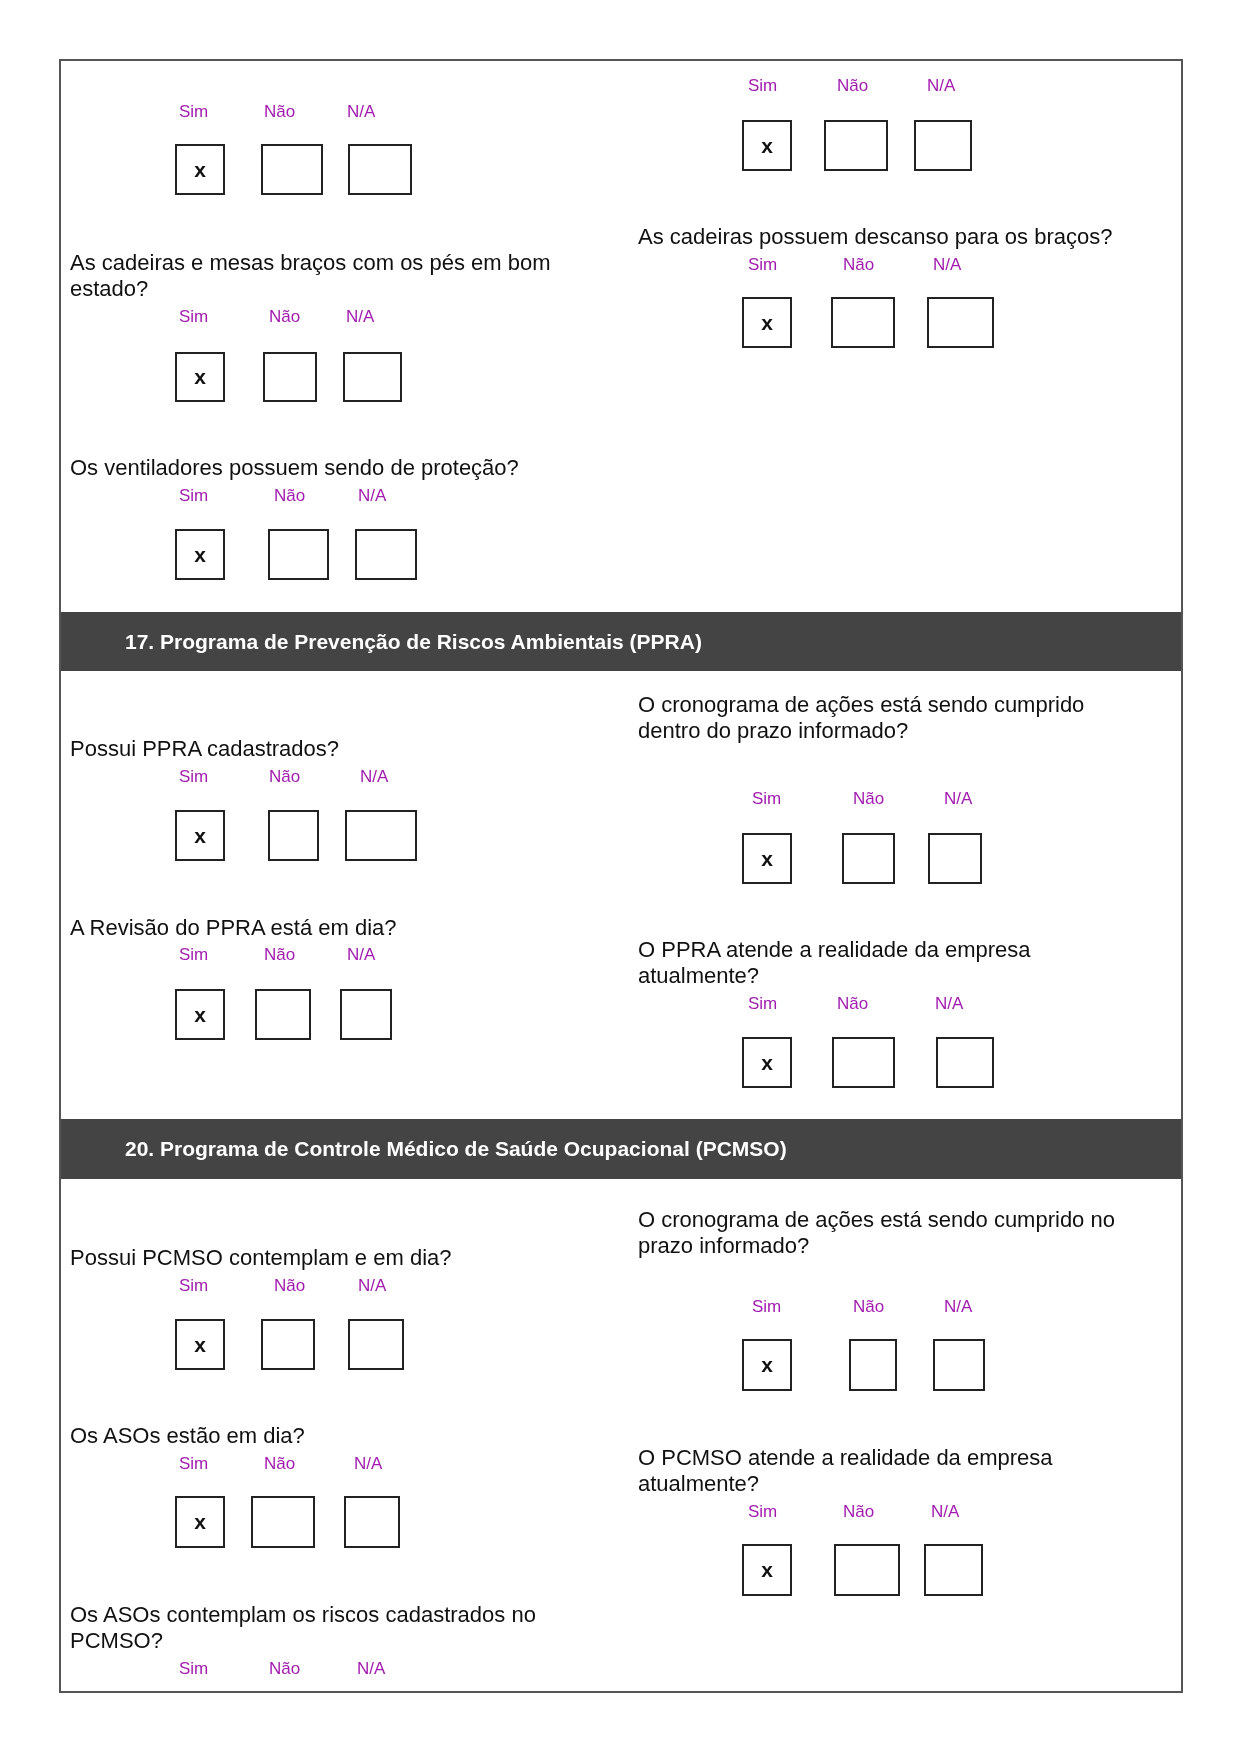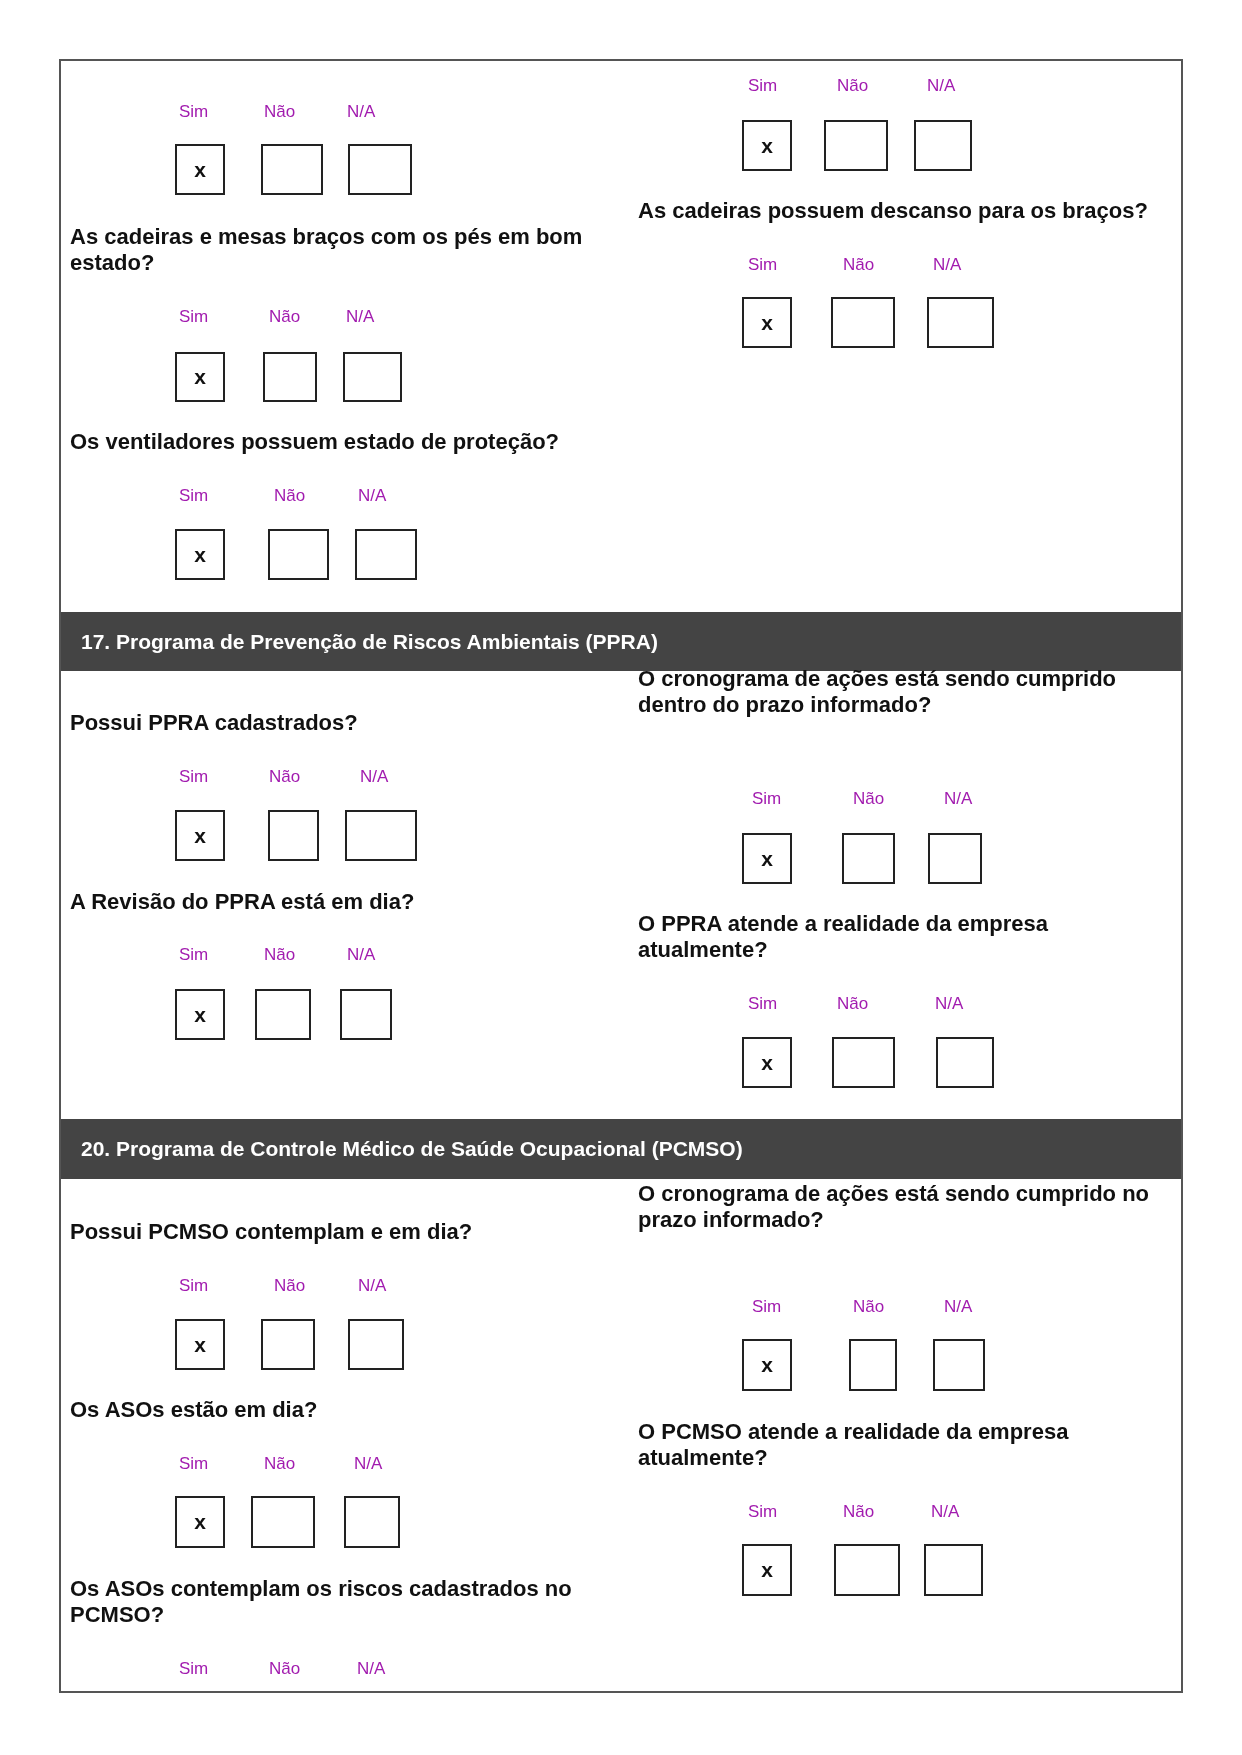--- a/index.html
+++ b/index.html
@@ -1,24 +1,24 @@
 <!DOCTYPE html>
 <html><head>
 <meta charset="utf-8">
 <style>
   html, body { margin:0; padding:0; background:#ffffff; }
   body { width:1242px; height:1755px; position:relative; overflow:hidden;
          font-family:"Liberation Sans", "DejaVu Sans", sans-serif; color:#111; }
   .frame { position:absolute; left:59px; top:59px; width:1120px; height:1630px;
            border:2px solid #555; box-sizing:content-box; }
   .header { position:absolute; left:61px; width:1120px; background:#444444; color:#ffffff;
-            font-weight:bold; font-size:21px; box-sizing:border-box; padding-left:20px;
+            font-weight:bold; font-size:21px; box-sizing:border-box; padding-left:64px;
             display:flex; align-items:center; }
-  .q { position:absolute; font-weight:bold; font-size:22px; line-height:26px; color:#111;
-       white-space:pre-line; }
+  .q { position:absolute; font-weight:normal; font-size:22px; line-height:26px; color:#111;
+       white-space:pre-line;margin-top:26px; }
   .lbl { position:absolute; font-size:17px; line-height:20px; color:#a21caf; }
   .box { position:absolute; border:2px solid #222; box-sizing:border-box; background:#fff;
          display:flex; align-items:center; justify-content:center;
          font-weight:bold; font-size:21px; color:#111; cursor:pointer; }
 </style>
 </head>
 <body>
 
 <div class="frame"></div>
 
@@ -31,21 +31,21 @@
 
 <div class="q" style="left:70px;top:224px;width:540px">As cadeiras e mesas braços com os pés em bom
 estado?</div>
 <span class="lbl" style="left:179px;top:307px">Sim</span>
 <span class="lbl" style="left:269px;top:307px">Não</span>
 <span class="lbl" style="left:346px;top:307px">N/A</span>
 <div class="box" style="left:175px;top:352px;width:50px;height:50px">x</div>
 <div class="box" style="left:263px;top:352px;width:54px;height:50px"></div>
 <div class="box" style="left:343px;top:352px;width:59px;height:50px"></div>
 
-<div class="q" style="left:70px;top:429px;width:540px">Os ventiladores possuem estado de proteção?</div>
+<div class="q" style="left:70px;top:429px;width:540px">Os ventiladores possuem sendo de proteção?</div>
 <span class="lbl" style="left:179px;top:486px">Sim</span>
 <span class="lbl" style="left:274px;top:486px">Não</span>
 <span class="lbl" style="left:358px;top:486px">N/A</span>
 <div class="box" style="left:175px;top:529px;width:50px;height:51px">x</div>
 <div class="box" style="left:268px;top:529px;width:61px;height:51px"></div>
 <div class="box" style="left:355px;top:529px;width:62px;height:51px"></div>
 
 <span class="lbl" style="left:748px;top:76px">Sim</span>
 <span class="lbl" style="left:837px;top:76px">Não</span>
 <span class="lbl" style="left:927px;top:76px">N/A</span>

